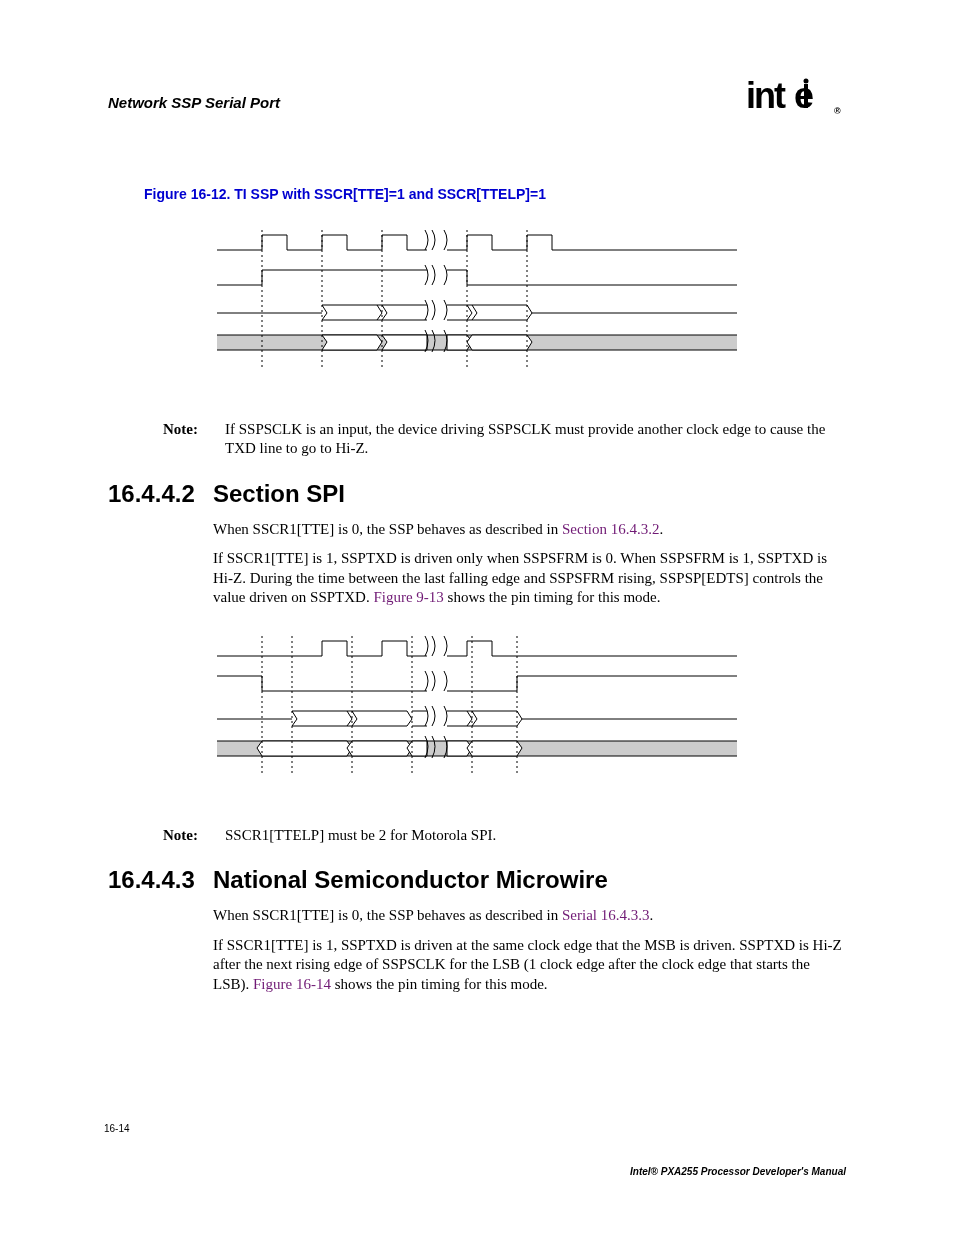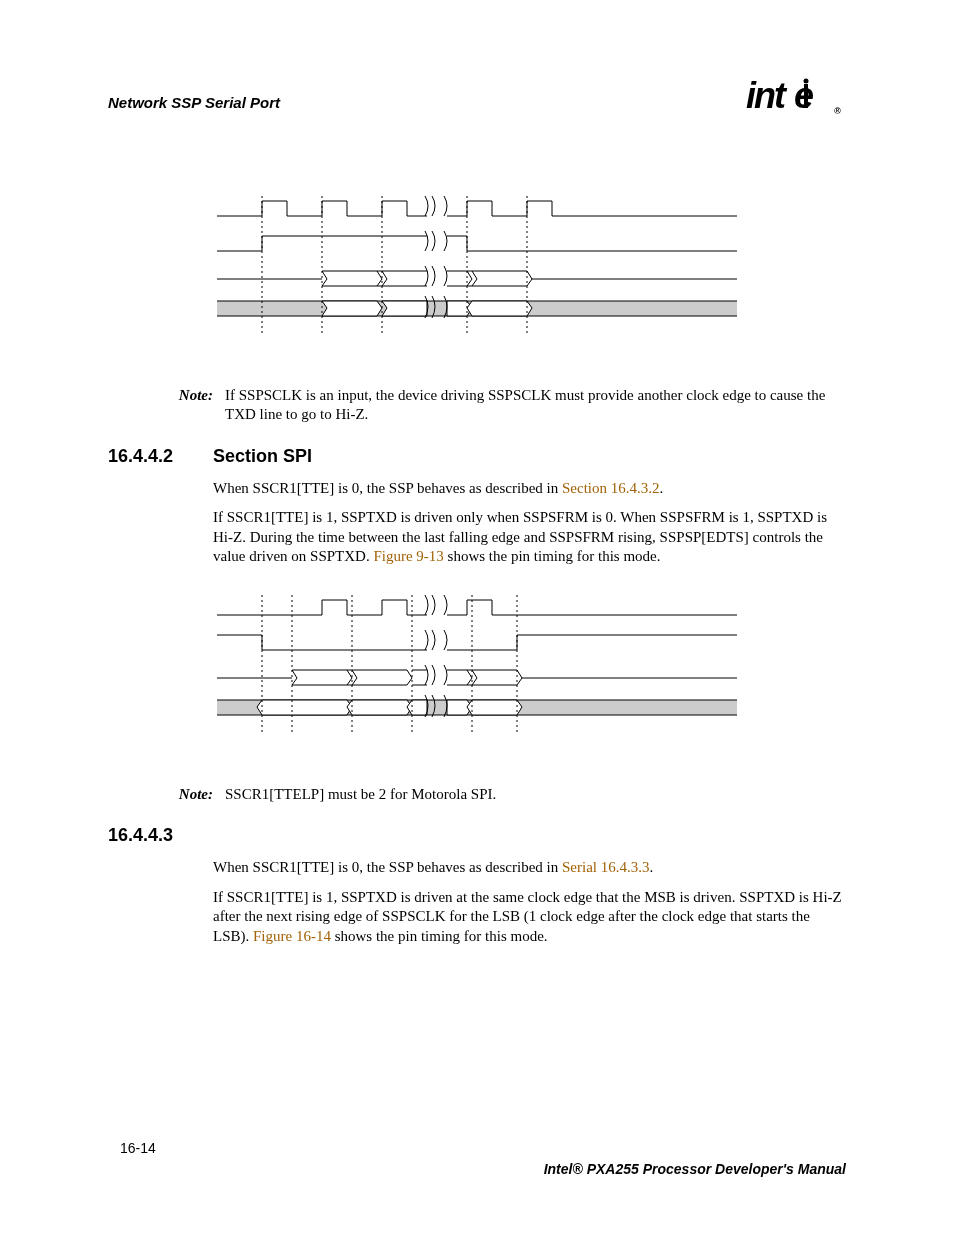--- a/index.html
+++ b/index.html
@@ -31,78 +31,74 @@
     font-style: italic;
     font-size: 15px;
     text-align: right;
   }
   .logo {
     font-family: Arial, Helvetica, sans-serif;
     font-weight: bold;
     font-size: 34px;
     letter-spacing: -2px;
     position: relative;
-    font-style: italic;
   }
   .figure-title {
     font-family: Arial, Helvetica, sans-serif;
     font-weight: bold;
     font-size: 14px;
     color: #0000d0;
     margin: 18px 0 12px 36px;
   }
   .figure-svg {
     display: block;
     margin: 18px auto 30px auto;
   }
   .note-row {
     display: flex;
     margin: 18px 0 10px 55px;
     font-size: 15px;
     line-height: 1.25;
   }
   .note-label {
-    font-style: italic;
     font-weight: bold;
     width: 50px;
     flex-shrink: 0;
-    text-align: right;
     margin-right: 12px;
   }
   .note-text {
     flex: 1;
   }
   .section-heading {
     font-family: Arial, Helvetica, sans-serif;
     font-weight: bold;
-    font-size: 18px;
+    font-size: 24px;
     margin: 22px 0 12px 0;
     display: flex;
   }
   .section-num {
     width: 105px;
     flex-shrink: 0;
   }
   .body-text {
     margin: 10px 0 10px 105px;
     font-size: 15px;
     line-height: 1.3;
   }
   .link {
-    color: #a16207;
+    color: #701a75;
   }
   .footer {
     position: absolute;
     bottom: 58px;
-    left: 120px;
+    left: 104px;
     right: 108px;
     display: flex;
     justify-content: space-between;
-    font-size: 14px;
-    align-items: center;
+    font-size: 10px;
   }
   .footer-left {
     font-family: Arial, Helvetica, sans-serif;
   }
   .footer-right {
     font-family: Arial, Helvetica, sans-serif;
     font-style: italic;
     font-weight: bold;
     margin-top: 43px;
   }
@@ -120,20 +116,21 @@
         <text x="48" y="30" font-family="Arial" font-weight="bold" font-size="36">e</text>
         <path d="M 58 6 L 58 30 L 62 30 L 62 6 Z" fill="#000"></path>
         <circle cx="60" cy="3" r="2.5" fill="#000"></circle>
         <text x="88" y="36" font-family="Arial" font-size="9">®</text>
         <rect x="67" y="24" width="8" height="6" fill="#fff"></rect>
         <path d="M 53 18 Q 53 10 60 10 Q 67 10 67 18 L 53 18" fill="none"></path>
       </svg>
     </div>
   </div>
 
+  <div class="figure-title">Figure 16-12. TI SSP with SSCR[TTE]=1 and SSCR[TTELP]=1</div>
 
   <svg class="figure-svg" width="520" height="170" viewBox="0 0 520 170">
     <g stroke="#000" stroke-width="1" fill="none">
 
       <path d="M 0 30 L 45 30 L 45 15 L 70 15 L 70 30 L 105 30 L 105 15 L 130 15 L 130 30 L 165 30 L 165 15 L 190 15 L 190 30 L 210 30"></path>
       <path d="M 230 30 L 250 30 L 250 15 L 275 15 L 275 30 L 310 30 L 310 15 L 335 15 L 335 30 L 520 30"></path>
 
       <path d="M 208 10 Q 214 20 208 30 M 215 10 Q 221 20 215 30 M 227 10 Q 233 20 227 30" stroke-width="1"></path>
 
       <path d="M 0 65 L 45 65 L 45 50 L 210 50"></path>
@@ -229,20 +226,21 @@
     </g>
   </svg>
 
   <div class="note-row">
     <div class="note-label">Note:</div>
     <div class="note-text">SSCR1[TTELP] must be 2 for Motorola SPI.</div>
   </div>
 
   <div class="section-heading">
     <span class="section-num">16.4.4.3</span>
+    <span>National Semiconductor Microwire</span>
   </div>
 
   <div class="body-text">
     <span>When SSCR1[TTE] is 0, the SSP behaves as described in </span><span class="link">Serial 16.4.3.3</span><span>.</span>
   </div>
 
   <div class="body-text">
     <span>If SSCR1[TTE] is 1, SSPTXD is driven at the same clock edge that the MSB is driven. SSPTXD is Hi-Z after the next rising edge of SSPSCLK for the LSB (1 clock edge after the clock edge that starts the LSB). </span><span class="link">Figure 16-14</span><span> shows the pin timing for this mode.</span>
   </div>
 

